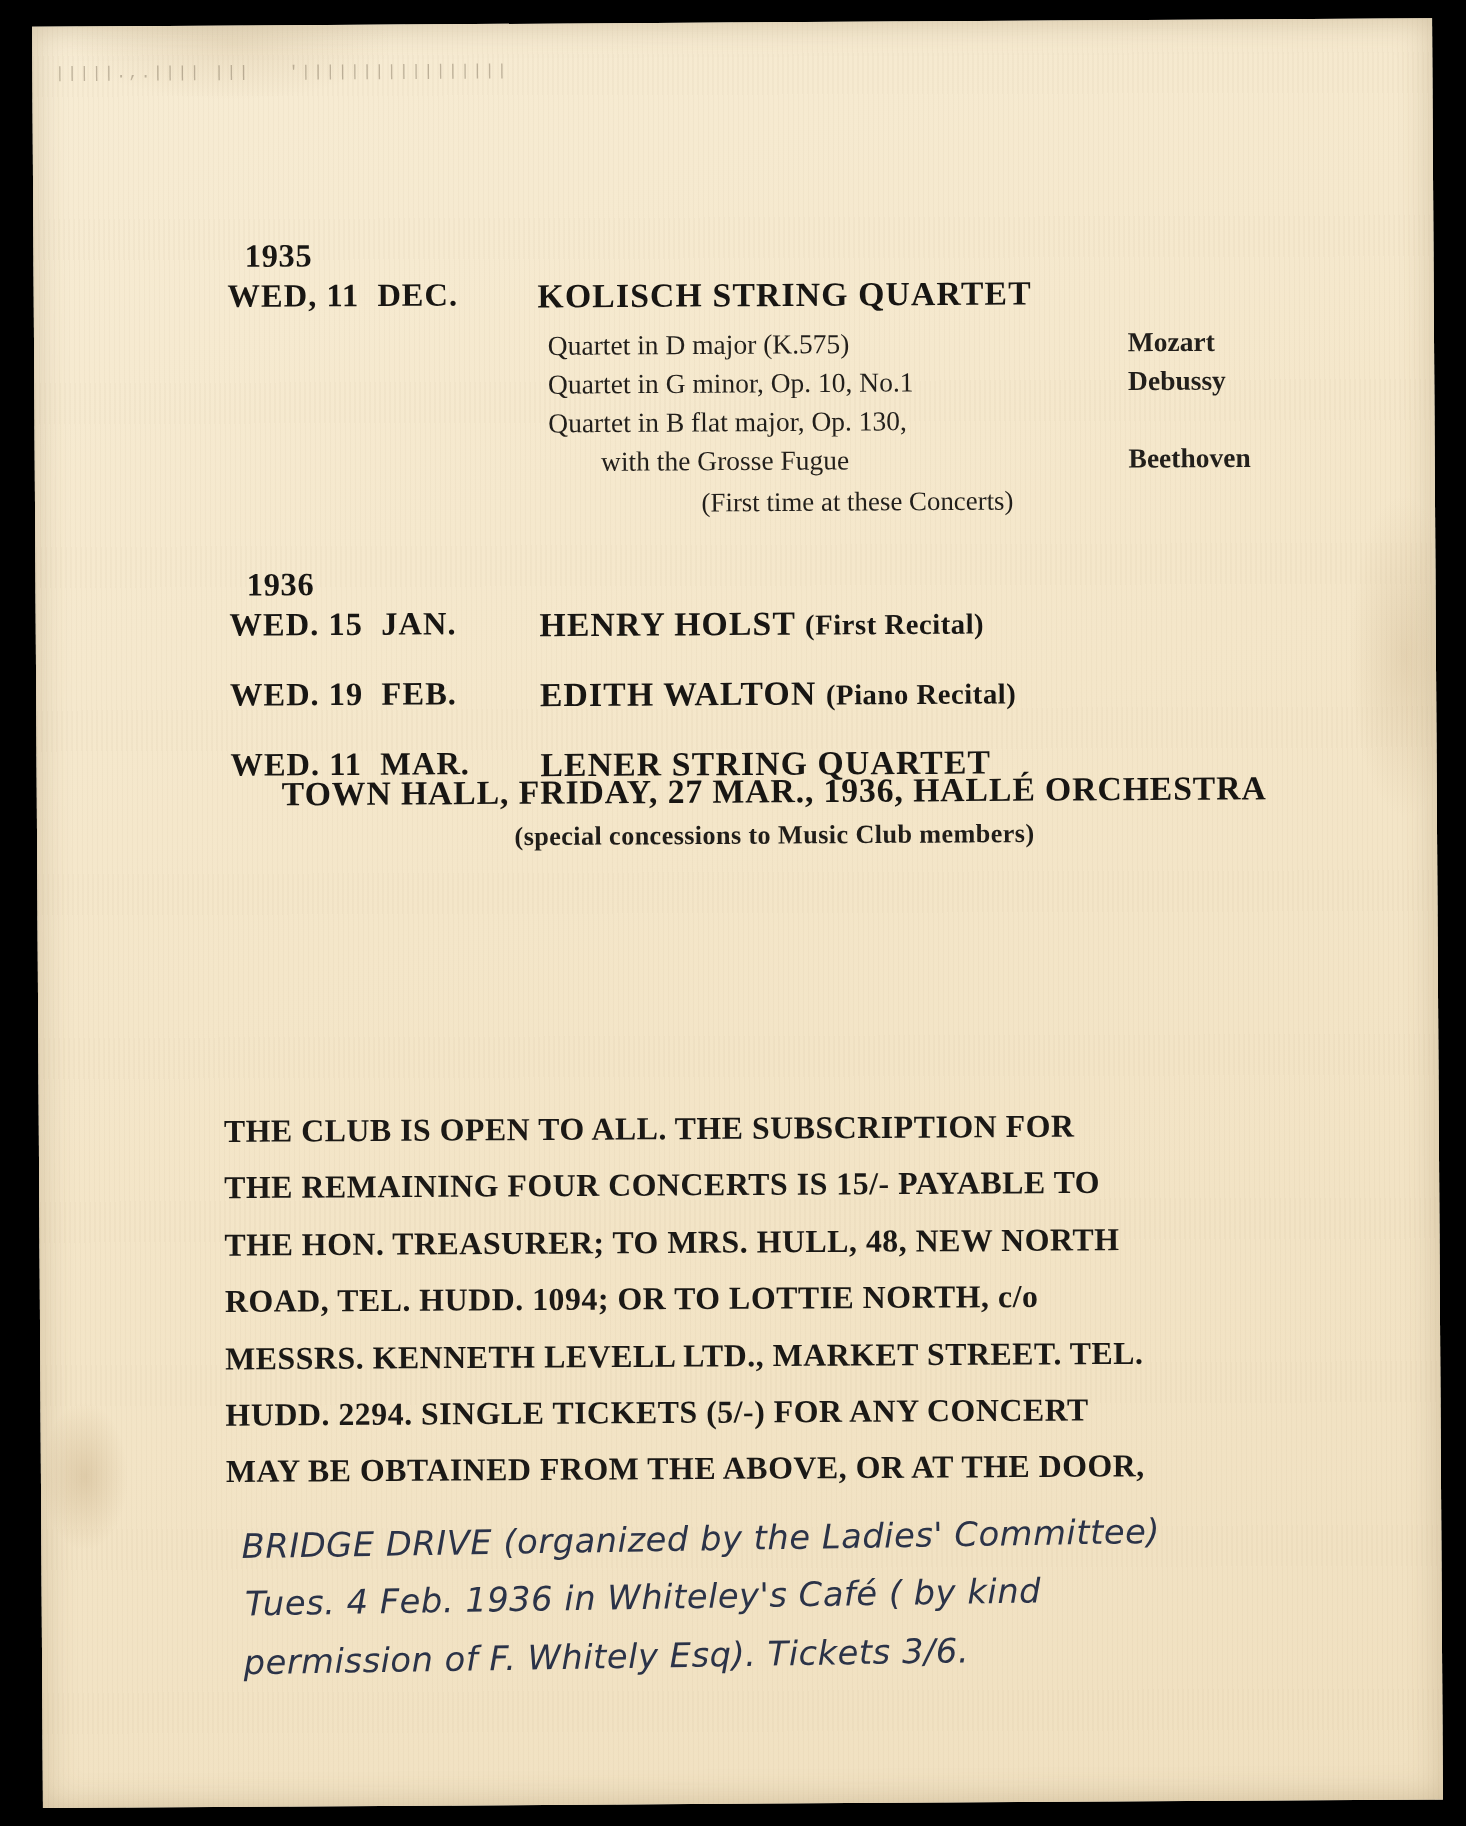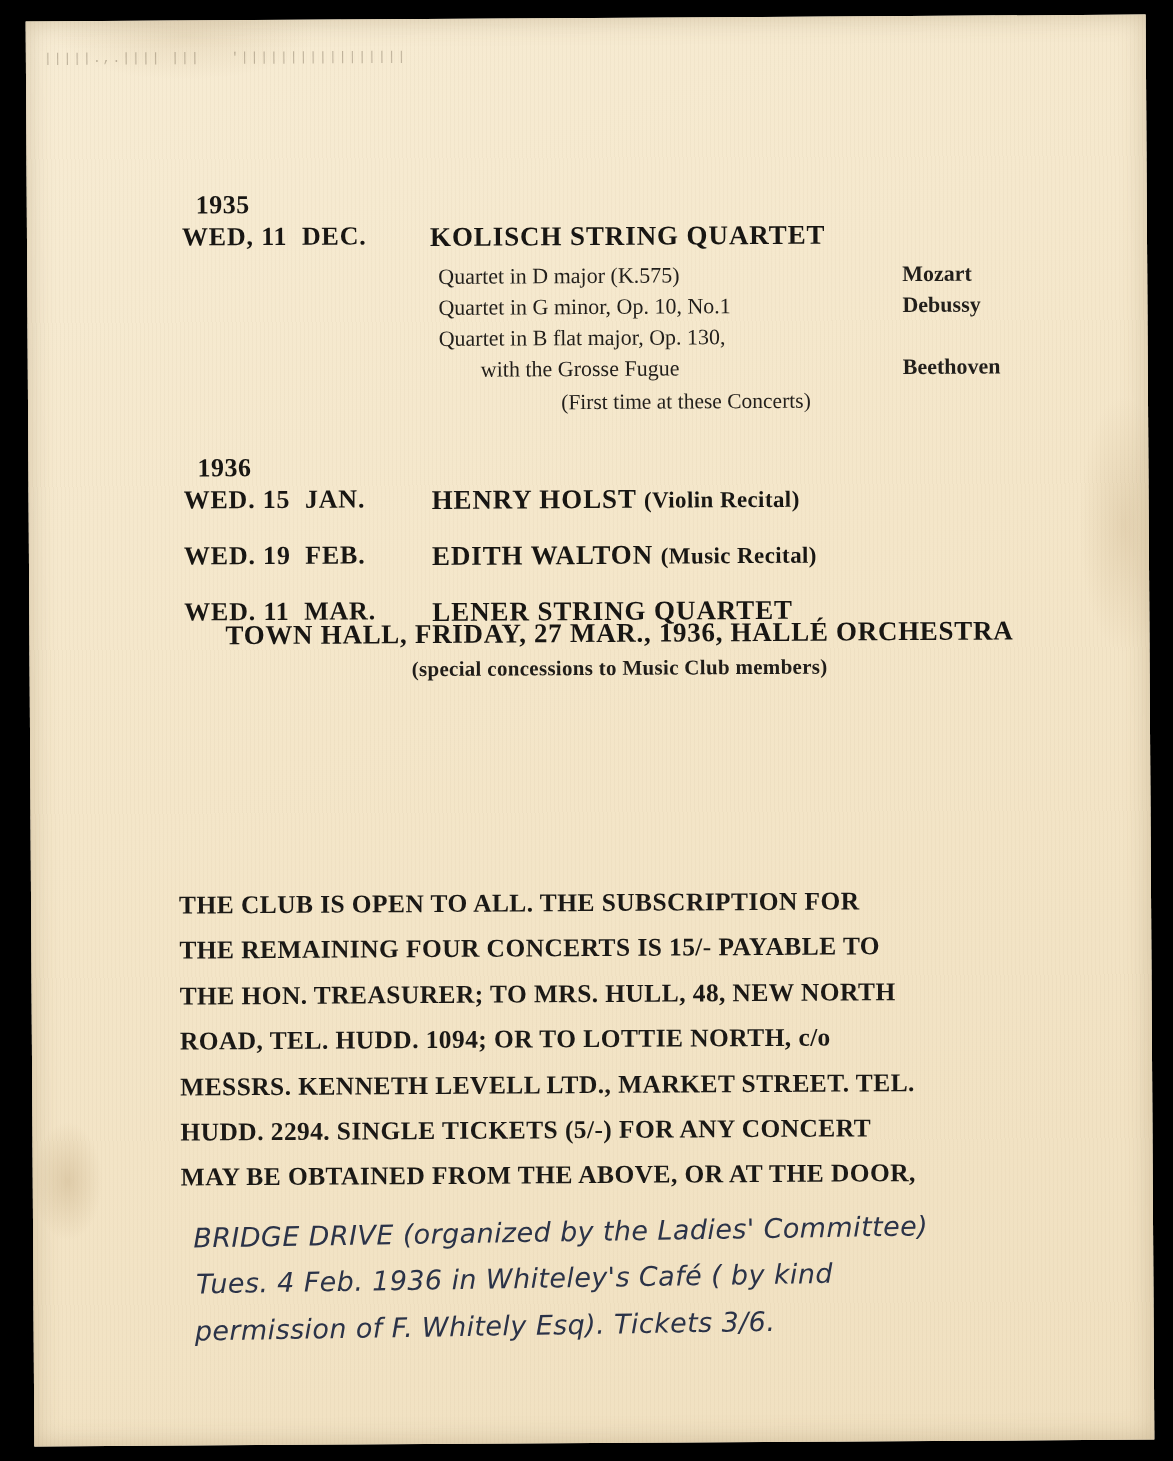--- a/index.html
+++ b/index.html
@@ -246,31 +246,31 @@
 
       <div class="spacer-md"></div>
 
       <div class="year">1936</div>
 
       <div class="event row-gap">
         <div class="date">WED. 15  JAN.</div>
         <div class="body">
           <div class="ensemble">
             <span>HENRY HOLST</span>
-            <span class="paren">(Violin  Recital)</span>
+            <span class="paren">(First  Recital)</span>
           </div>
         </div>
       </div>
 
       <div class="event row-gap">
         <div class="date">WED. 19  FEB.</div>
         <div class="body">
           <div class="ensemble">
             <span>EDITH WALTON</span>
-            <span class="paren">(Music  Recital)</span>
+            <span class="paren">(Piano  Recital)</span>
           </div>
         </div>
       </div>
 
       <div class="event">
         <div class="date">WED. 11  MAR.</div>
         <div class="body">
           <div class="ensemble">LENER STRING QUARTET</div>
         </div>
       </div>

